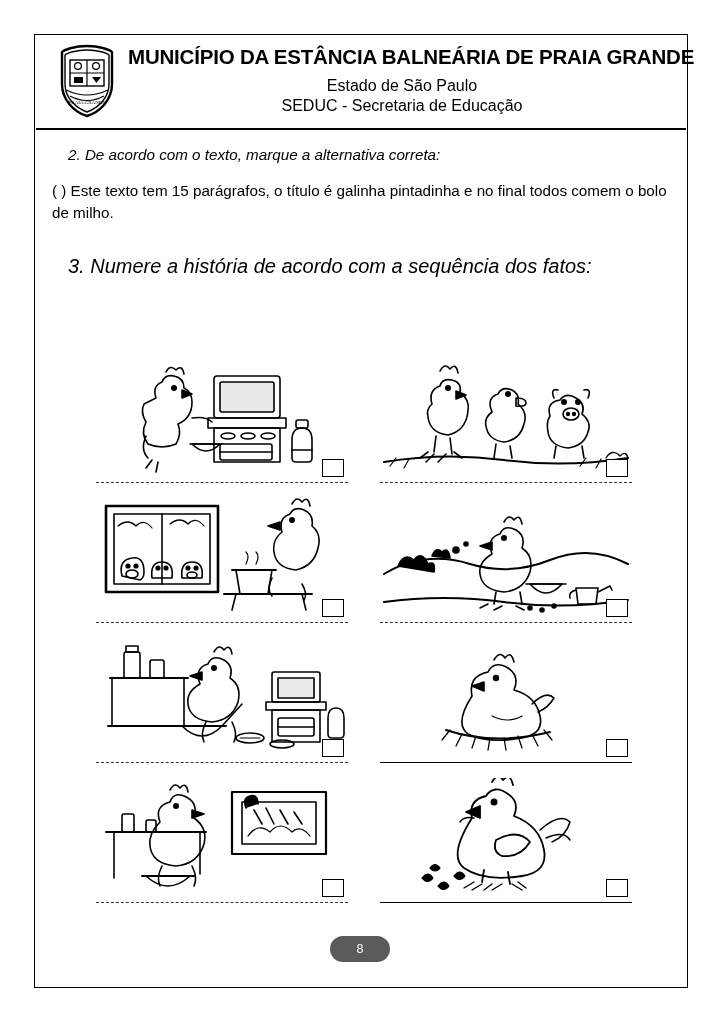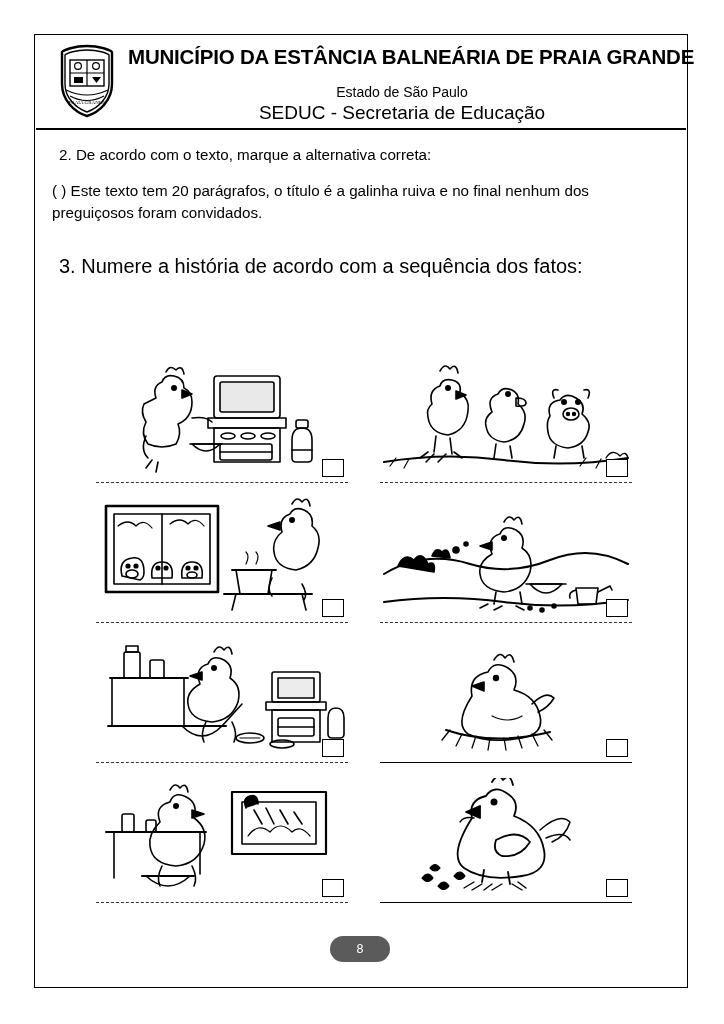--- a/index.html
+++ b/index.html
@@ -56,26 +56,26 @@
     text-align: center;
   }
   .header-title {
     font-size: 20.5px;
     font-weight: bold;
     letter-spacing: -0.2px;
     line-height: 1.1;
     white-space: nowrap;
   }
   .header-sub1 {
-    font-size: 14px;
-    margin-top: 15px;
+    font-size: 16px;
+    margin-top: 7px;
     line-height: 1.25;
   }
   .header-sub2 {
-    font-size: 19px;
+    font-size: 16px;
     line-height: 1.25;
   }
   .header-rule {
     position: absolute;
     left: 36px;
     top: 128px;
     width: 650px;
     height: 1.5px;
     background: #000;
   }
@@ -83,21 +83,22 @@
   
   .content {
     position: absolute;
     left: 52px;
     top: 140px;
     width: 622px;
   }
   .q-line {
     font-size: 15.2px;
     line-height: 1.45;
-    margin: 0 0 4px 7px;
+    margin: 0 0 4px 16px;
+    font-style: italic;
   }
   .q2-title { margin-top: 4px; margin-bottom: 14px; }
   .alt {
     font-size: 15.2px;
     line-height: 1.45;
     margin: 0 0 2px 0;
   }
   .q3-title {
     font-size: 20px;
     line-height: 1.45;
@@ -188,21 +189,21 @@
     <div class="header-text">
       <div class="header-title">MUNICÍPIO DA ESTÂNCIA BALNEÁRIA DE PRAIA GRANDE</div>
       <div class="header-sub1">Estado de São Paulo</div>
       <div class="header-sub2">SEDUC - Secretaria de Educação</div>
     </div>
   </div>
   <div class="header-rule"></div>
 
   <div class="content">
     <p class="q-line q2-title">2. De acordo com o texto, marque a alternativa correta:</p>
-    <p class="alt">(   ) Este texto tem 20 parágrafos, o título é a galinha ruiva e no final nenhum dos preguiçosos foram convidados.</p>
+    <p class="alt">(   ) Este texto tem 15 parágrafos, o título é galinha pintadinha e no final todos comem o bolo de milho.</p>
     <p class="q-line q3-title">3. Numere a história de acordo com a sequência dos fatos:</p>
   </div>
 
   <div class="grid">
 
     <div class="cell" style="left:0px; top:0px;">
       <div class="art">
         <svg viewBox="0 0 252 122" width="252" height="122">
           <g fill="none" stroke="#000" stroke-width="1.6" stroke-linecap="round" stroke-linejoin="round">
 

